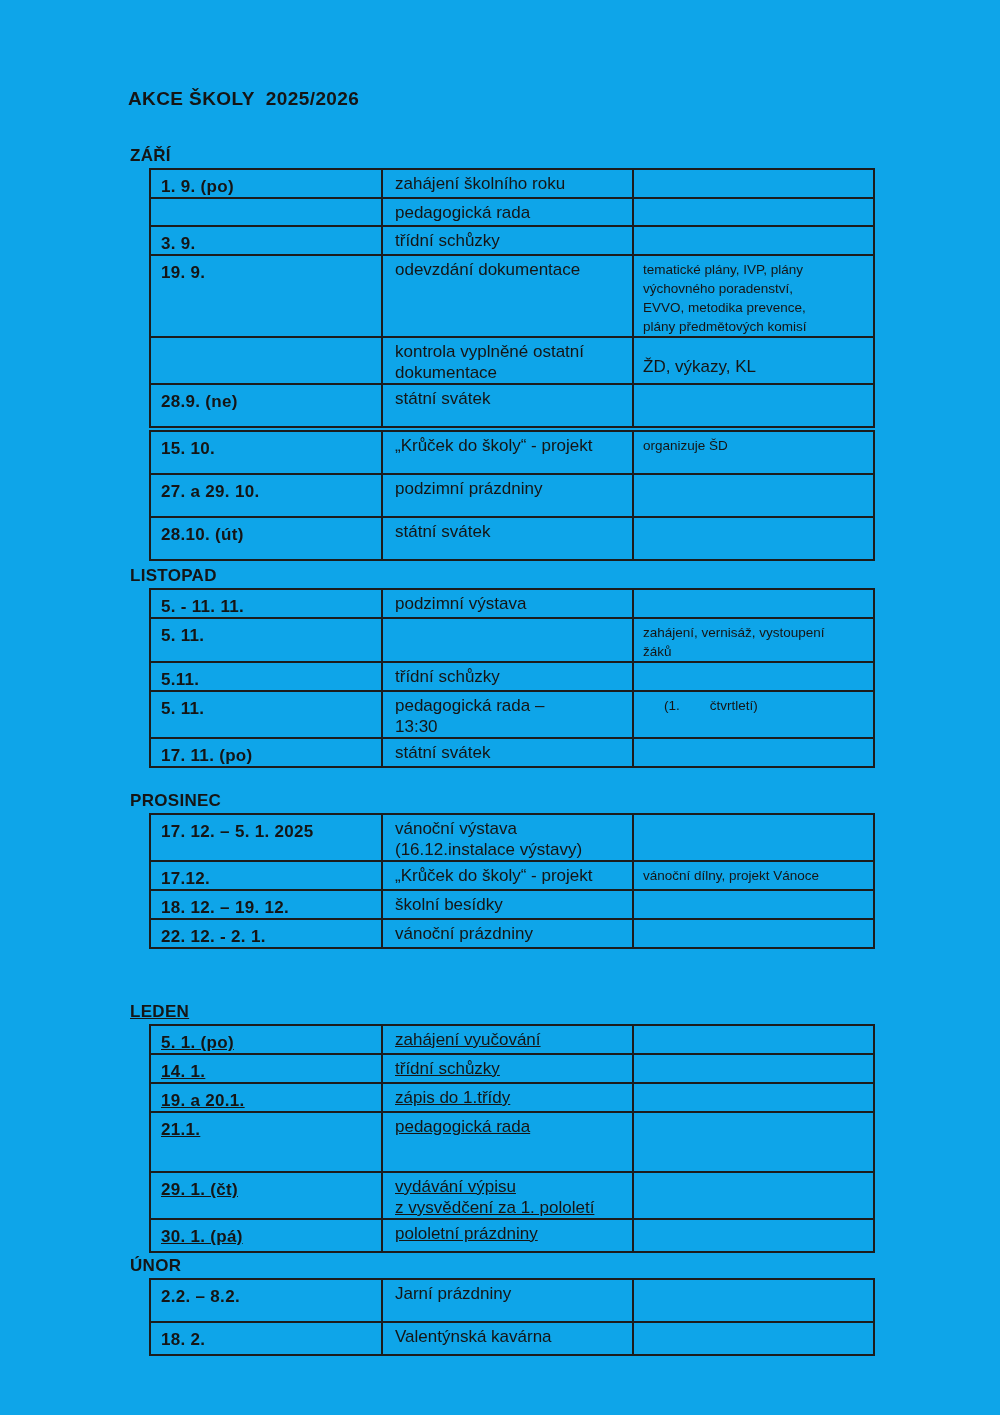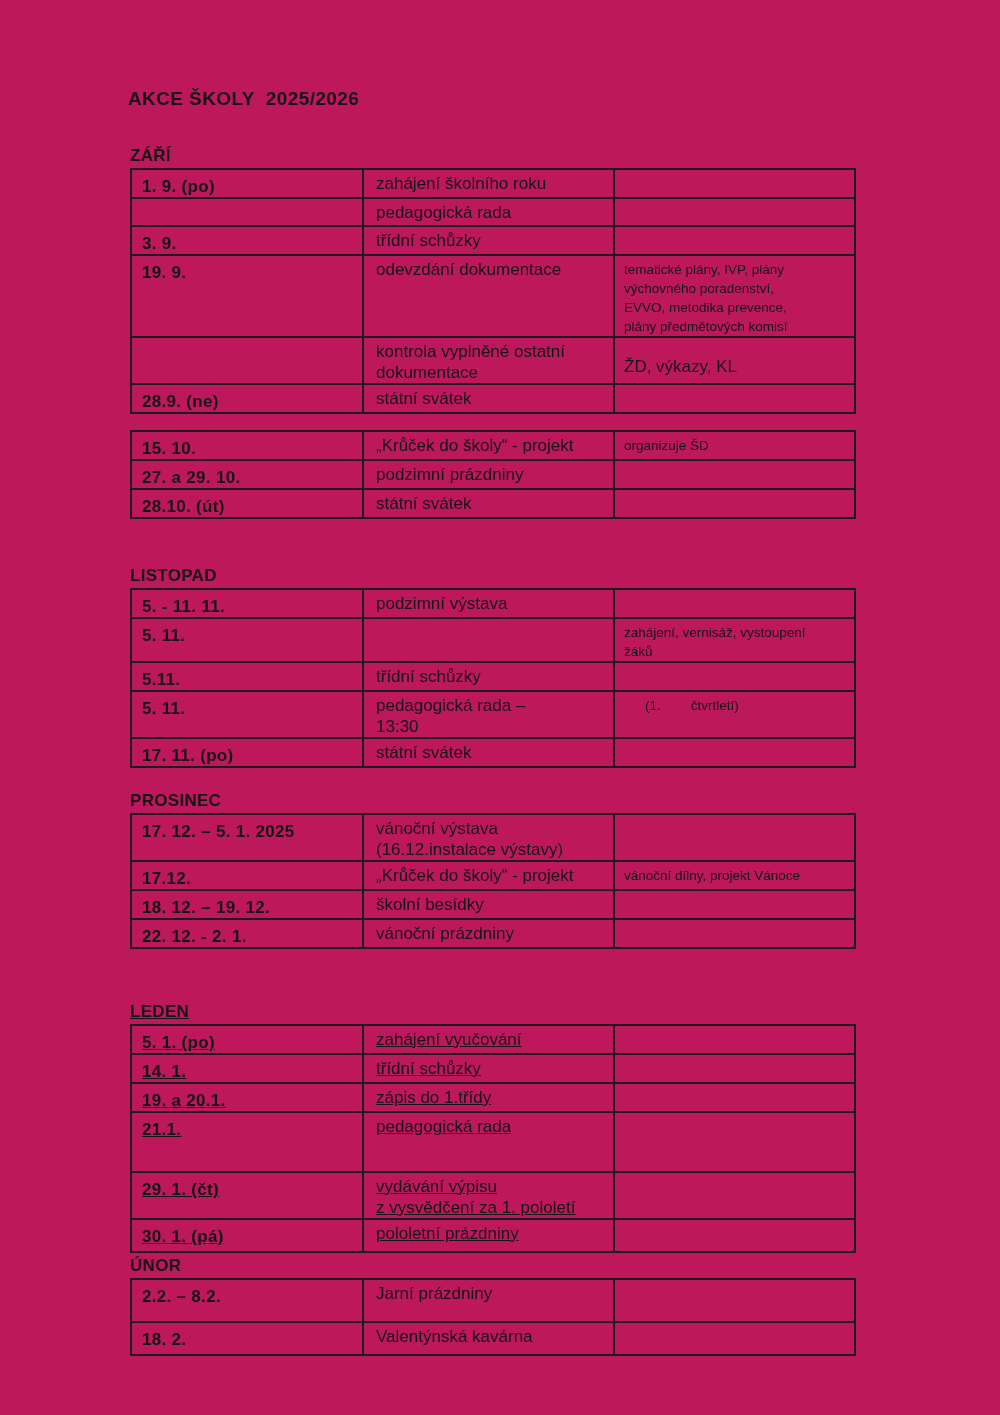--- a/index.html
+++ b/index.html
@@ -4,41 +4,42 @@
 <style>
   html,body{margin:0;padding:0;}
   body{
     width:1000px;height:1415px;
     background:#ffffff;
     font-family:"Liberation Sans", sans-serif;
     color:#151515;
     position:relative;
     overflow:hidden;
   }
-  .page{position:absolute;inset:0;background:#be185d;}
+  .page{position:absolute;inset:0;background:#0ea5e9;}
   .title{
     position:absolute;left:128px;top:88px;
     font-size:19px;font-weight:bold;letter-spacing:.4px;
     white-space:pre;
   }
   .section{position:absolute;left:130px;width:724px;}
   .sec-zari{top:146px;}
   .sec-rijen{top:428px;}
   .sec-listopad{top:566px;}
   .sec-prosinec{top:791px;}
   .sec-leden{top:1002px;text-decoration:underline;}
   .sec-unor{top:1256px;}
   .heading{
     font-size:17px;font-weight:bold;line-height:20px;letter-spacing:.3px;
   }
   table.month{
     border-collapse:collapse;
     table-layout:fixed;
     width:724px;
     margin-top:2px;
+    margin-left:19px;
   }
   table.month td{
     border:2px solid #1c1c1c;
     vertical-align:top;
     overflow:hidden;
     white-space:pre-line;
   }
   col.c1{width:232px;}
   col.c2{width:251px;}
   col.c3{width:241px;}
@@ -52,21 +53,21 @@
   }
   td.note{
     font-size:13.5px;line-height:19px;
     padding:4px 6px 0 9px;
   }
   td.note.lg{
     font-size:17px;line-height:21px;padding-top:18px;
   }
   td.note.indent{padding-left:30px;border-radius:20px;}
   
-  .h26{height:26px;} .h27{height:27px;} .h28{height:28px;} .h29{height:29px;padding-left:32px;}
+  .h26{height:26px;} .h27{height:27px;} .h28{height:28px;} .h29{height:43px;padding-left:32px;}
   .h31{height:43px;} .h33{height:33px;} .h42{height:42px;} .h43{height:43px;}
   .h45{height:45px;} .h46{height:46px;} .h47{height:60px;} .h78{height:78px;}
 </style>
 </head>
 <body>
 
 <div class="page">
 
   <div class="title">AKCE ŠKOLY  2025/2026</div>
 

